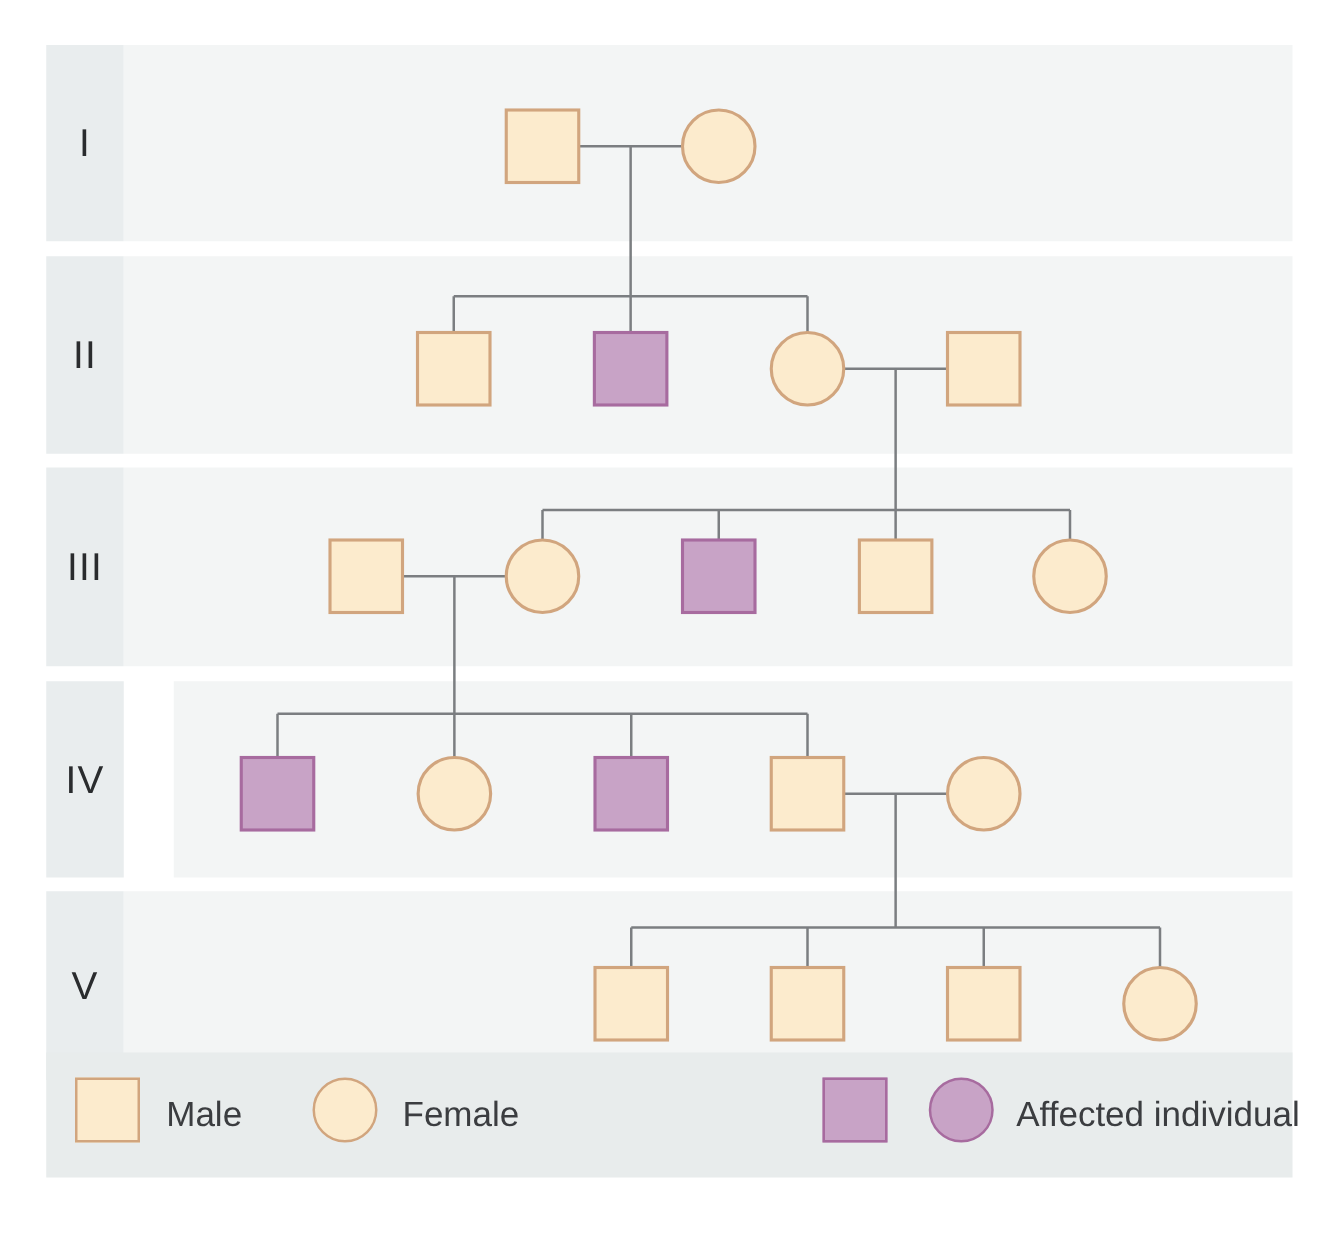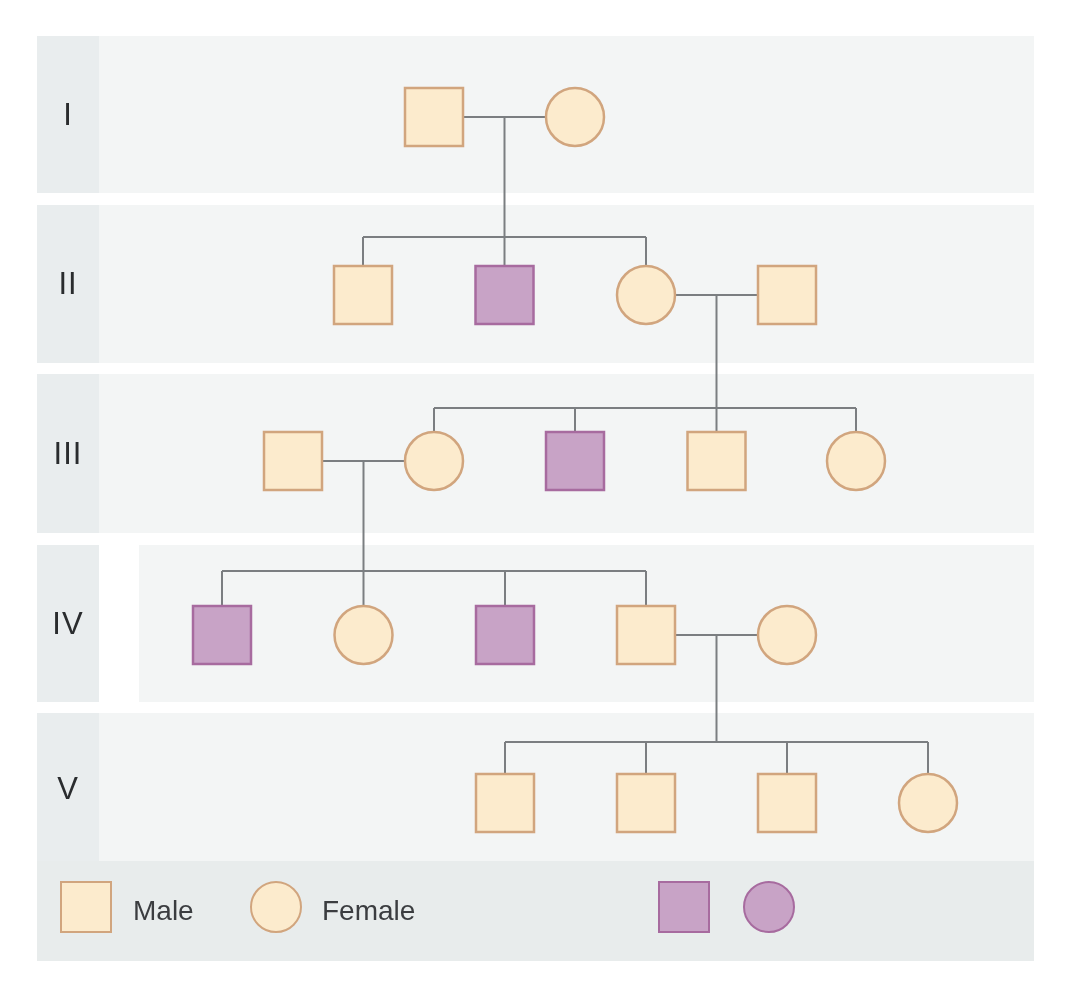--- a/index.html
+++ b/index.html
@@ -92,24 +92,25 @@
       <circle cx="363.5" cy="635" r="29" class="male-shape"></circle>
       <rect x="476" y="606" width="58" height="58" class="affected-shape"></rect>
       <rect x="617" y="606" width="58" height="58" class="male-shape"></rect>
       <circle cx="787" cy="635" r="29" class="male-shape"></circle>
       <rect x="476" y="774" width="58" height="58" class="male-shape"></rect>
       <rect x="617" y="774" width="58" height="58" class="male-shape"></rect>
       <rect x="758" y="774" width="58" height="58" class="male-shape"></rect>
       <circle cx="928" cy="803" r="29" class="male-shape"></circle>
     </svg>
 
-  <div class="legend" id="legend" style="top: 861px; height: 100px;">
+  <div class="legend" id="legend" style="top: 842px; height: 100px;">
     <span class="swatch sq unaffected" style="left:23px;top:20px;"></span>
     <span class="legend-label" style="left:96px;top:50%;">Male</span>
 
     <span class="swatch ci unaffected" style="left:213px;top:20px;"></span>
     <span class="legend-label" style="left:285px;top:50%;">Female</span>
 
     <span class="swatch sq affected" style="left:621px;top:20px;"></span>
     <span class="swatch ci affected" style="left:706px;top:20px;"></span>
+    <span class="legend-label" style="left:776px;top:50%;">Affected individual</span>
   </div>
 
 </div>
 
 </body></html>

